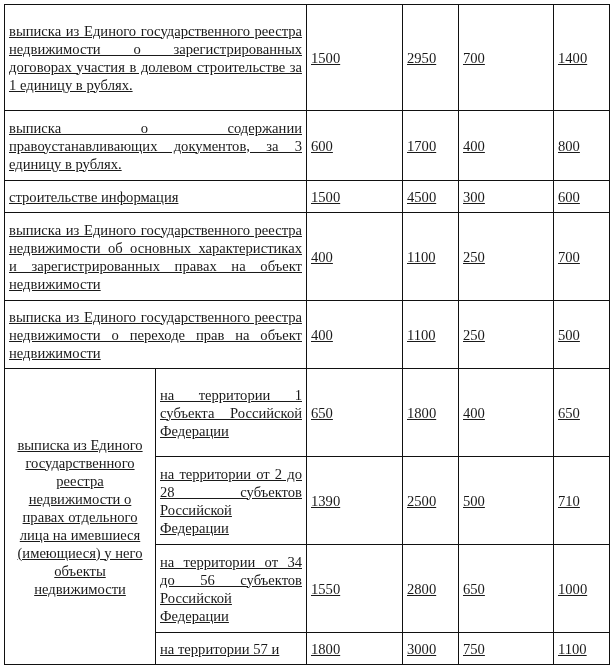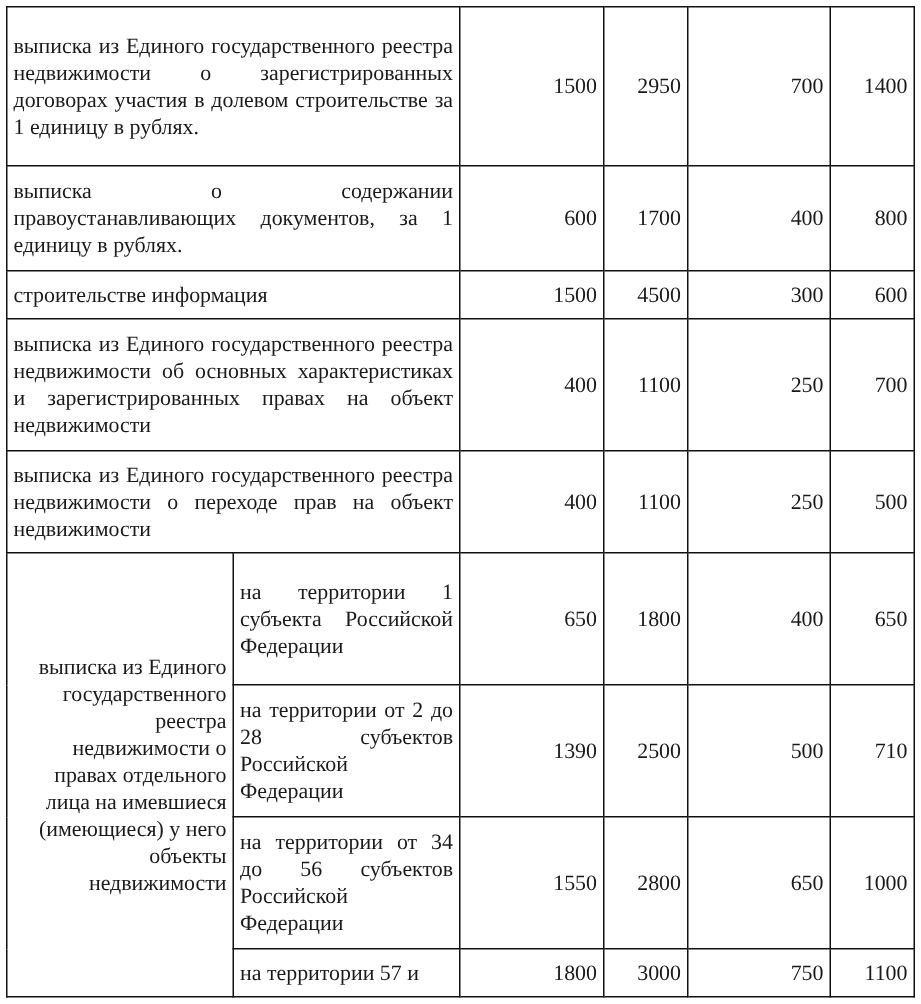--- a/index.html
+++ b/index.html
@@ -3,30 +3,31 @@
 <meta charset="utf-8">
 <style>
   html, body { margin: 0; padding: 0; background: #ffffff; }
   body { width: 614px; height: 669px; overflow: hidden; position: relative; }
   table.fees {
     position: absolute; left: 4px; top: 4px;
     border-collapse: collapse;
     font-family: "Liberation Serif", "DejaVu Serif", serif;
     font-size: 14.6px; line-height: 18px; color: #1a1a1a;
     table-layout: fixed;
+    text-decoration: underline;
   }
   table.fees td {
     border: 1.3px solid #111;
     padding: 2px 4px 2px 4px;
     vertical-align: middle;
   }
   td.desc { text-align: justify; text-align-last: left; vertical-align: top; padding-top: 3px; }
   td.sub { text-align: justify; text-align-last: left; vertical-align: top; padding-top: 3px; }
-  td.merged { text-align: right; vertical-align: middle; }
-  td.num { text-align: right; }
+  td.merged { text-align: center; vertical-align: middle; }
+  td.num { text-align: left; }
 </style>
 </head>
 <body>
 
 <table class="fees">
   <colgroup>
     <col style="width:151px">
     <col style="width:151px">
     <col style="width:96px">
     <col style="width:56px">
@@ -35,21 +36,21 @@
   </colgroup>
   <tbody>
     <tr style="height:106px">
       <td class="desc" colspan="2">выписка из Единого государственного реестра недвижимости о зарегистрированных договорах участия в долевом строительстве за 1 единицу в рублях.</td>
       <td class="num">1500</td>
       <td class="num">2950</td>
       <td class="num">700</td>
       <td class="num">1400</td>
     </tr>
     <tr style="height:70px">
-      <td class="desc" colspan="2">выписка о содержании правоустанавливающих документов, за 1 единицу в рублях.</td>
+      <td class="desc" colspan="2">выписка о содержании правоустанавливающих документов, за 3 единицу в рублях.</td>
       <td class="num">600</td>
       <td class="num">1700</td>
       <td class="num">400</td>
       <td class="num">800</td>
     </tr>
     <tr style="height:32px">
       <td class="desc" colspan="2" style="vertical-align:middle">строительстве информация</td>
       <td class="num">1500</td>
       <td class="num">4500</td>
       <td class="num">300</td>

